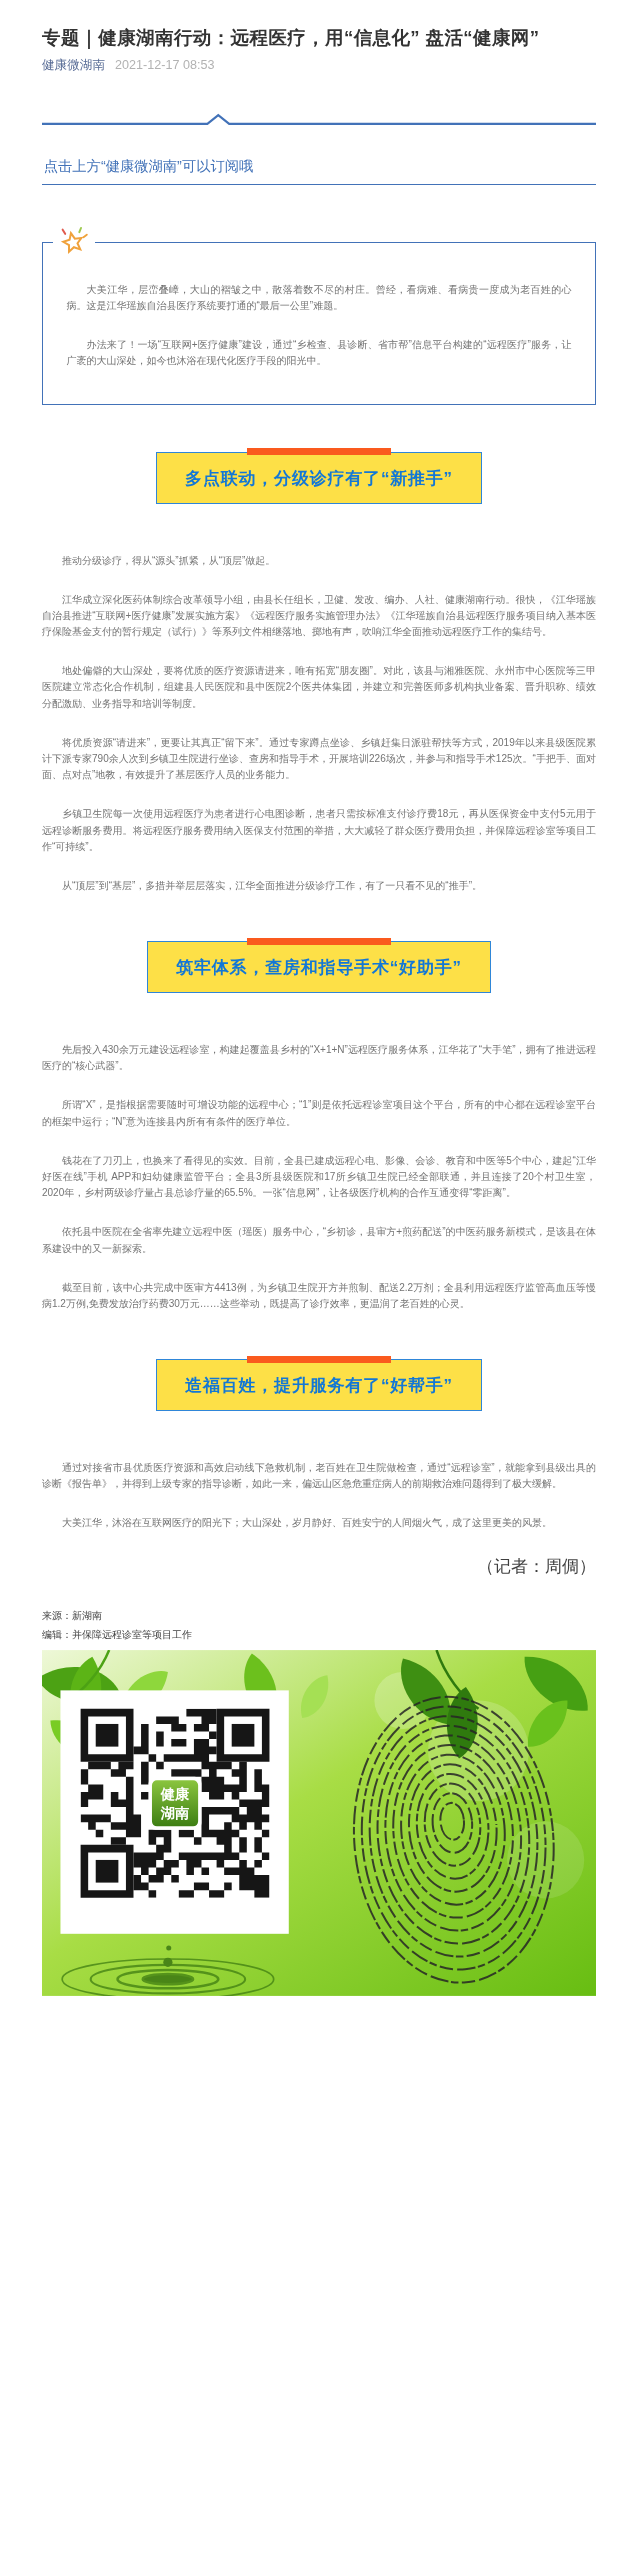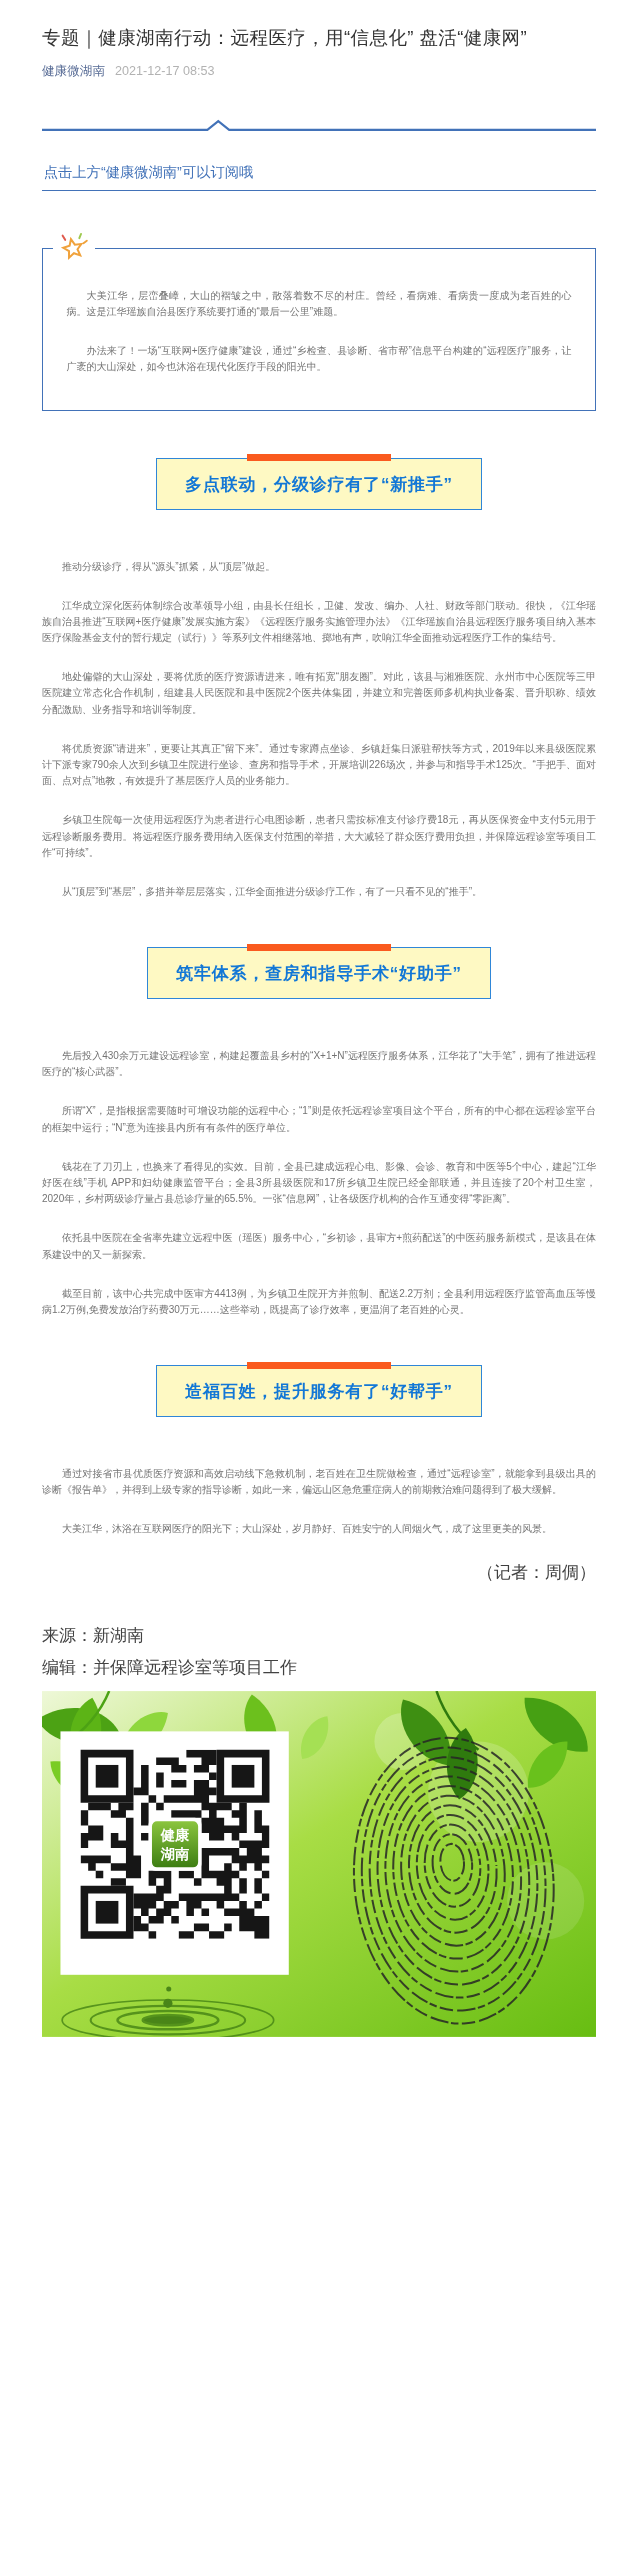--- a/index.html
+++ b/index.html
@@ -6,24 +6,24 @@
   html,body { background:#ffffff; }
   body {
     width:638px; margin:0 auto;
     font-family:"Liberation Sans","DejaVu Sans",sans-serif;
     color:#3f3f3f;
   }
   .page { padding:25px 42px 25px 42px; }
 
   
   .title {
-    font-size:18.5px; font-weight:normal; color:#333;
+    font-size:18.5px; font-weight:bold; color:#333;
     line-height:1.45; letter-spacing:0.4px;
   }
-  .byline { margin-top:11px; font-size:12.6px; }
+  .byline { margin-top:5px; font-size:12.6px; }
   .account { color:#576b95; margin-right:10px; cursor:pointer; }
   .pubdate { color:#b2b2b2; }
 
   
   .sub-banner { margin-top:39px; }
   .sub-banner .caret-line { display:block; }
   .sub-banner .sub-text {
     color:#4272b8; font-size:14.3px; padding:5.9px 1.7px 7.6px 1.7px;
     border-bottom:1.7px solid #4272b8;
     margin-top:26px;
@@ -39,35 +39,35 @@
   .intro-box p, .body-p {
     font-size:10px; line-height:1.62; text-align:justify;
     text-indent:2em; color:#737373;
   }
   .intro-box p + p { margin-top:23px; }
 
   
   .sec-head-wrap { text-align:center; margin:47px 0 49px 0; }
   .sec-head {
     position:relative; display:inline-block;
-    border:1.7px solid #2f86d8; background:#fef9c3;
+    border:1.7px solid #2f86d8; background:#fde047;
     padding:14.3px 28.5px 12.6px 28.5px;
     color:#1277d6; font-size:17px; font-weight:bold; letter-spacing:0.8px;
   }
   .sec-head::before {
     content:""; position:absolute; top:-4.2px; left:50%;
     width:144px; height:6.7px; margin-left:-72px;
     background:#fa5a1e;
   }
   .body-p { margin-top:23px; }
   .body-p.first { margin-top:0; }
 
   .reporter { text-align:right; font-size:17px; margin-top:23px; color:#3f3f3f; }
 
-  .credits { margin-top:36px; font-size:17px; line-height:1.9; color:#424242; }
+  .credits { margin-top:28px; font-size:10px; line-height:1.9; color:#424242; }
 
   
   .promo-figure { margin-top:6.7px; line-height:0; cursor:pointer; }
 </style>
 </head>
 <body>
 
 <div class="page">
 
   <h1 class="title">专题｜健康湖南行动：远程医疗，用“信息化” 盘活“健康网”</h1>
@@ -90,21 +90,21 @@
         <path d="M30,2 L28,7" stroke="#9ec94f" stroke-width="2.4" stroke-linecap="round"></path>
         <path d="M37,10 L33,13" stroke="#f0a23c" stroke-width="2.2" stroke-linecap="round"></path>
       </svg>
     </span>
     <p>大美江华，层峦叠嶂，大山的褶皱之中，散落着数不尽的村庄。曾经，看病难、看病贵一度成为老百姓的心病。这是江华瑶族自治县医疗系统要打通的“最后一公里”难题。</p>
     <p>办法来了！一场“互联网+医疗健康”建设，通过“乡检查、县诊断、省市帮”信息平台构建的“远程医疗”服务，让广袤的大山深处，如今也沐浴在现代化医疗手段的阳光中。</p>
   </div>
 
   <div class="sec-head-wrap"><span class="sec-head">多点联动，分级诊疗有了“新推手”</span></div>
   <p class="body-p first">推动分级诊疗，得从“源头”抓紧，从“顶层”做起。</p>
-  <p class="body-p">江华成立深化医药体制综合改革领导小组，由县长任组长，卫健、发改、编办、人社、财政等部门联动。很快，《江华瑶族自治县推进“互联网+医疗健康”发展实施方案》《远程医疗服务实施管理办法》《江华瑶族自治县远程医疗服务项目纳入基本医疗保险基金支付的暂行规定（试行）》等系列文件相继落地、掷地有声，吹响江华全面推动远程医疗工作的集结号。</p>
+  <p class="body-p">江华成立深化医药体制综合改革领导小组，由县长任组长，卫健、发改、编办、人社、健康湖南行动。很快，《江华瑶族自治县推进“互联网+医疗健康”发展实施方案》《远程医疗服务实施管理办法》《江华瑶族自治县远程医疗服务项目纳入基本医疗保险基金支付的暂行规定（试行）》等系列文件相继落地、掷地有声，吹响江华全面推动远程医疗工作的集结号。</p>
   <p class="body-p">地处偏僻的大山深处，要将优质的医疗资源请进来，唯有拓宽“朋友圈”。对此，该县与湘雅医院、永州市中心医院等三甲医院建立常态化合作机制，组建县人民医院和县中医院2个医共体集团，并建立和完善医师多机构执业备案、晋升职称、绩效分配激励、业务指导和培训等制度。</p>
   <p class="body-p">将优质资源“请进来”，更要让其真正“留下来”。通过专家蹲点坐诊、乡镇赶集日派驻帮扶等方式，2019年以来县级医院累计下派专家790余人次到乡镇卫生院进行坐诊、查房和指导手术，开展培训226场次，并参与和指导手术125次。“手把手、面对面、点对点”地教，有效提升了基层医疗人员的业务能力。</p>
   <p class="body-p">乡镇卫生院每一次使用远程医疗为患者进行心电图诊断，患者只需按标准支付诊疗费18元，再从医保资金中支付5元用于远程诊断服务费用。将远程医疗服务费用纳入医保支付范围的举措，大大减轻了群众医疗费用负担，并保障远程诊室等项目工作“可持续”。</p>
   <p class="body-p">从“顶层”到“基层”，多措并举层层落实，江华全面推进分级诊疗工作，有了一只看不见的“推手”。</p>
 
   <div class="sec-head-wrap"><span class="sec-head">筑牢体系，查房和指导手术“好助手”</span></div>
   <p class="body-p first">先后投入430余万元建设远程诊室，构建起覆盖县乡村的“X+1+N”远程医疗服务体系，江华花了“大手笔”，拥有了推进远程医疗的“核心武器”。</p>
   <p class="body-p">所谓“X”，是指根据需要随时可增设功能的远程中心；“1”则是依托远程诊室项目这个平台，所有的中心都在远程诊室平台的框架中运行；“N”意为连接县内所有有条件的医疗单位。</p>
   <p class="body-p">钱花在了刀刃上，也换来了看得见的实效。目前，全县已建成远程心电、影像、会诊、教育和中医等5个中心，建起“江华好医在线”手机 APP和妇幼健康监管平台；全县3所县级医院和17所乡镇卫生院已经全部联通，并且连接了20个村卫生室，2020年，乡村两级诊疗量占县总诊疗量的65.5%。一张“信息网”，让各级医疗机构的合作互通变得“零距离”。</p>
   <p class="body-p">依托县中医院在全省率先建立远程中医（瑶医）服务中心，“乡初诊，县审方+煎药配送”的中医药服务新模式，是该县在体系建设中的又一新探索。</p>

